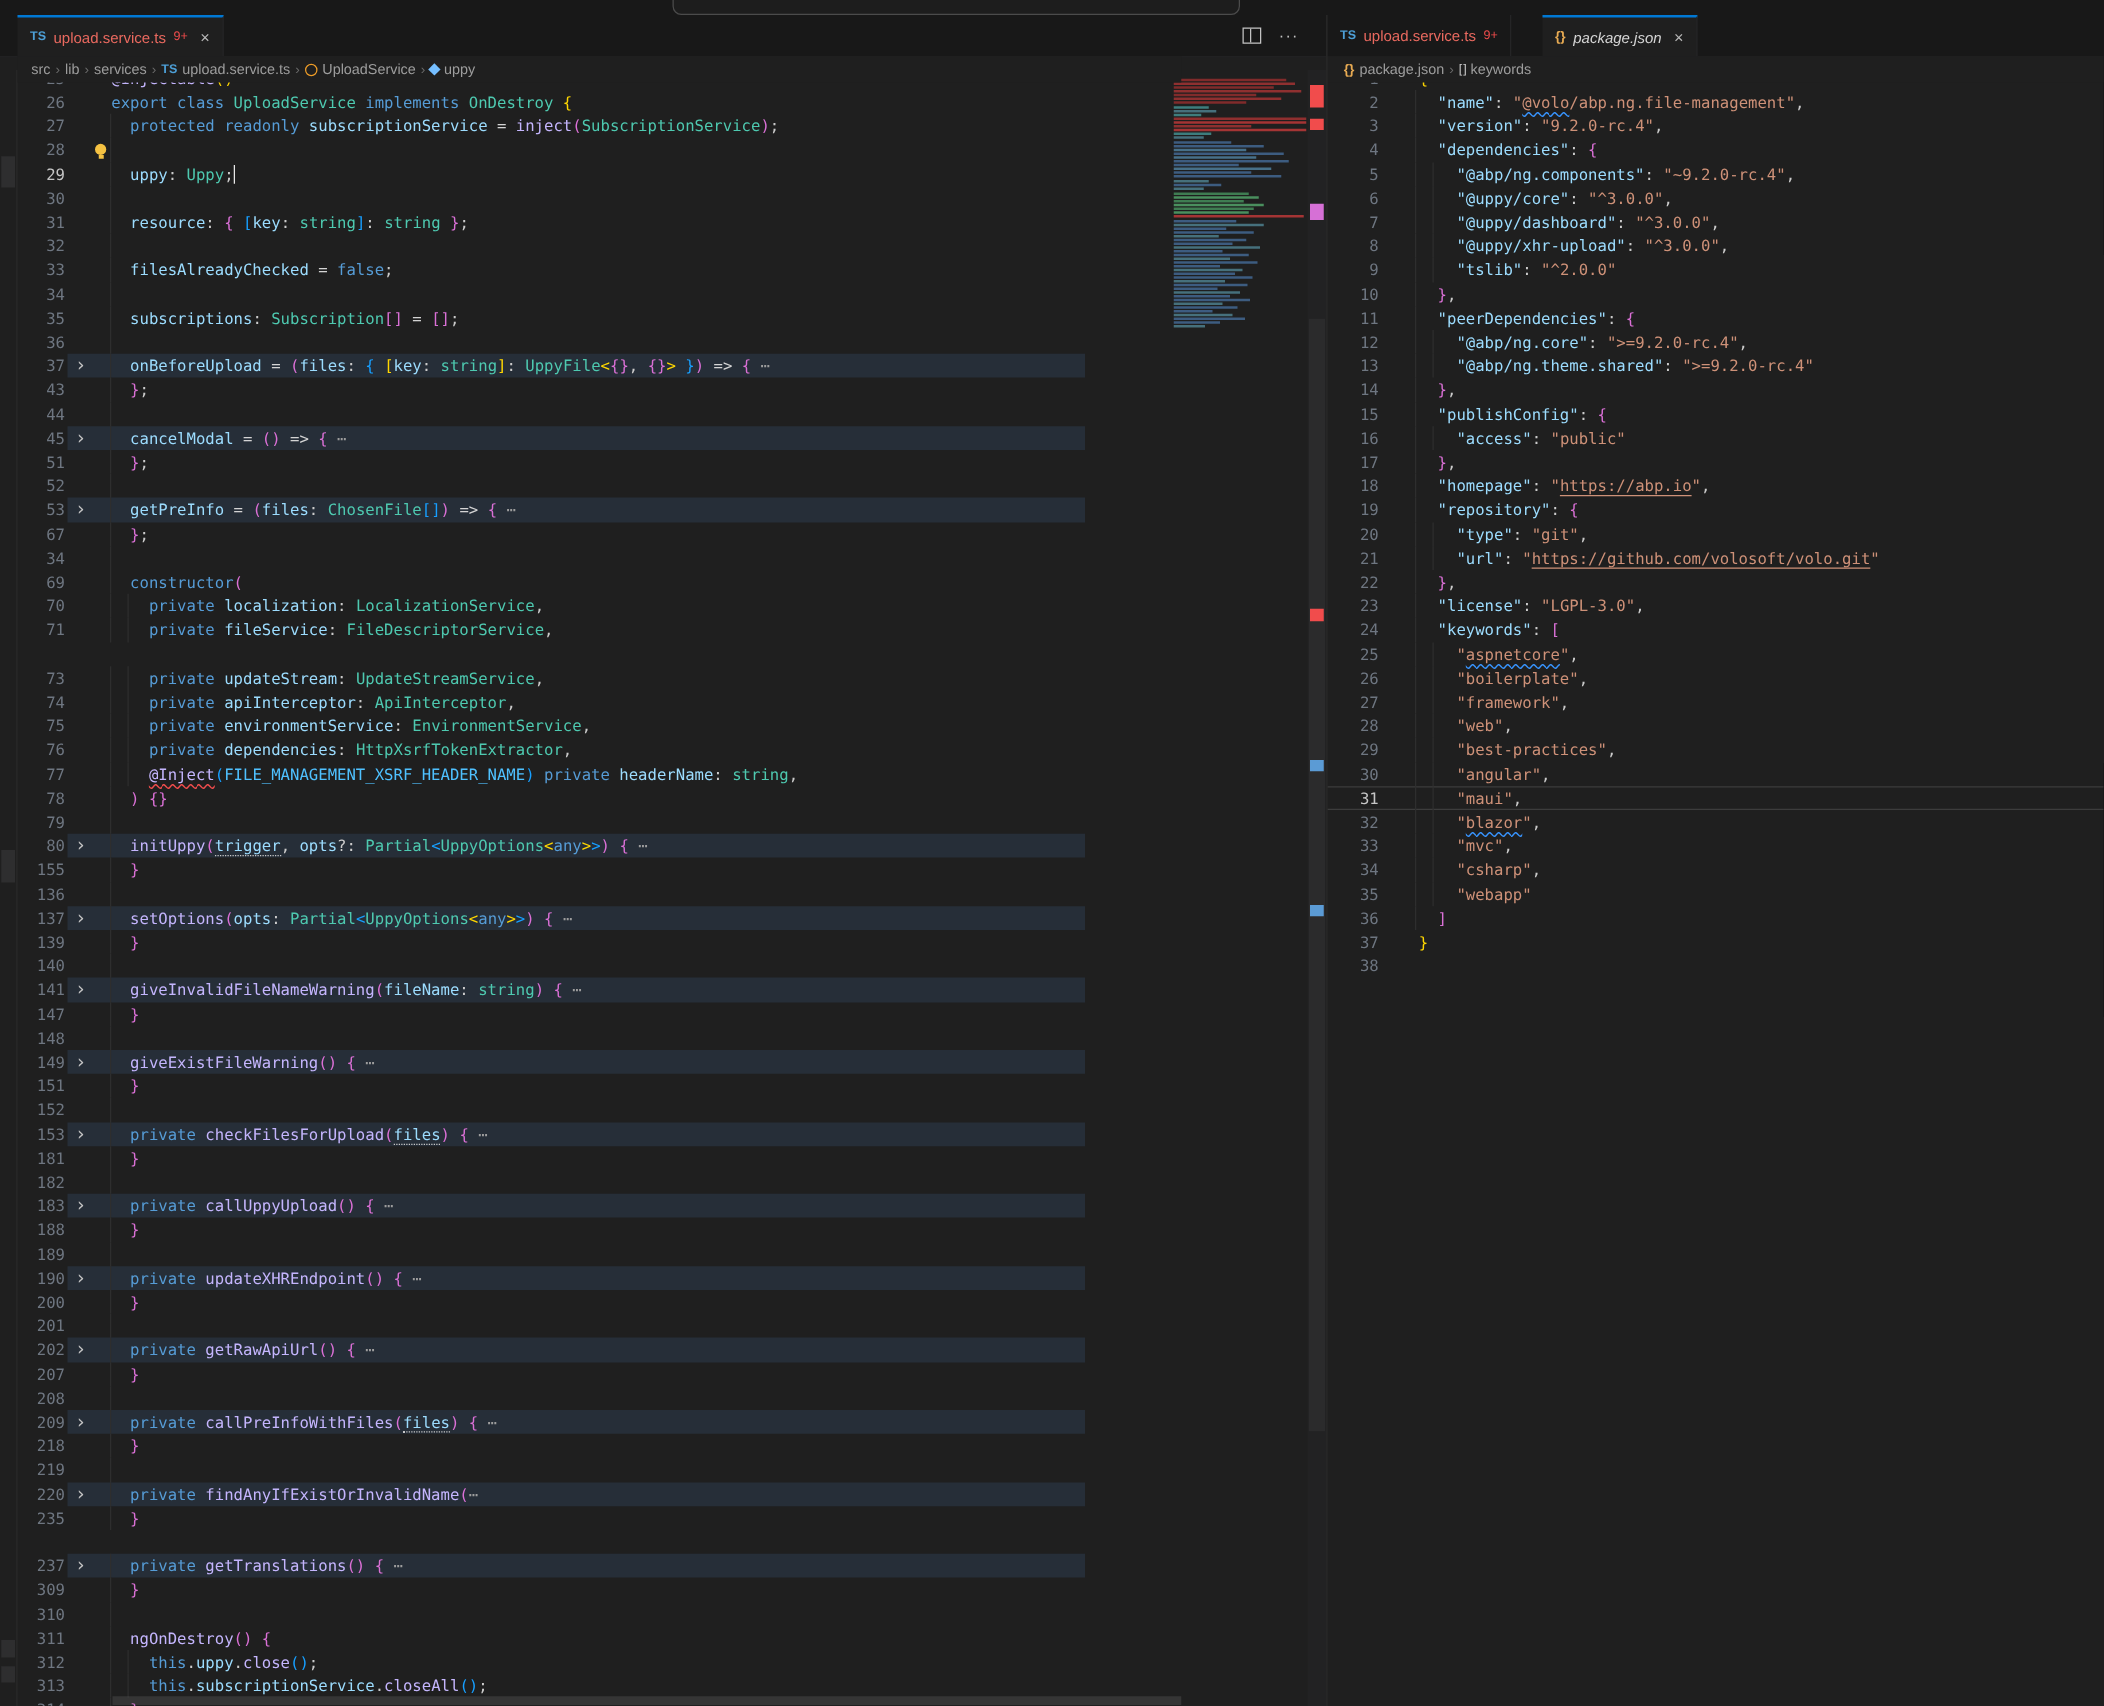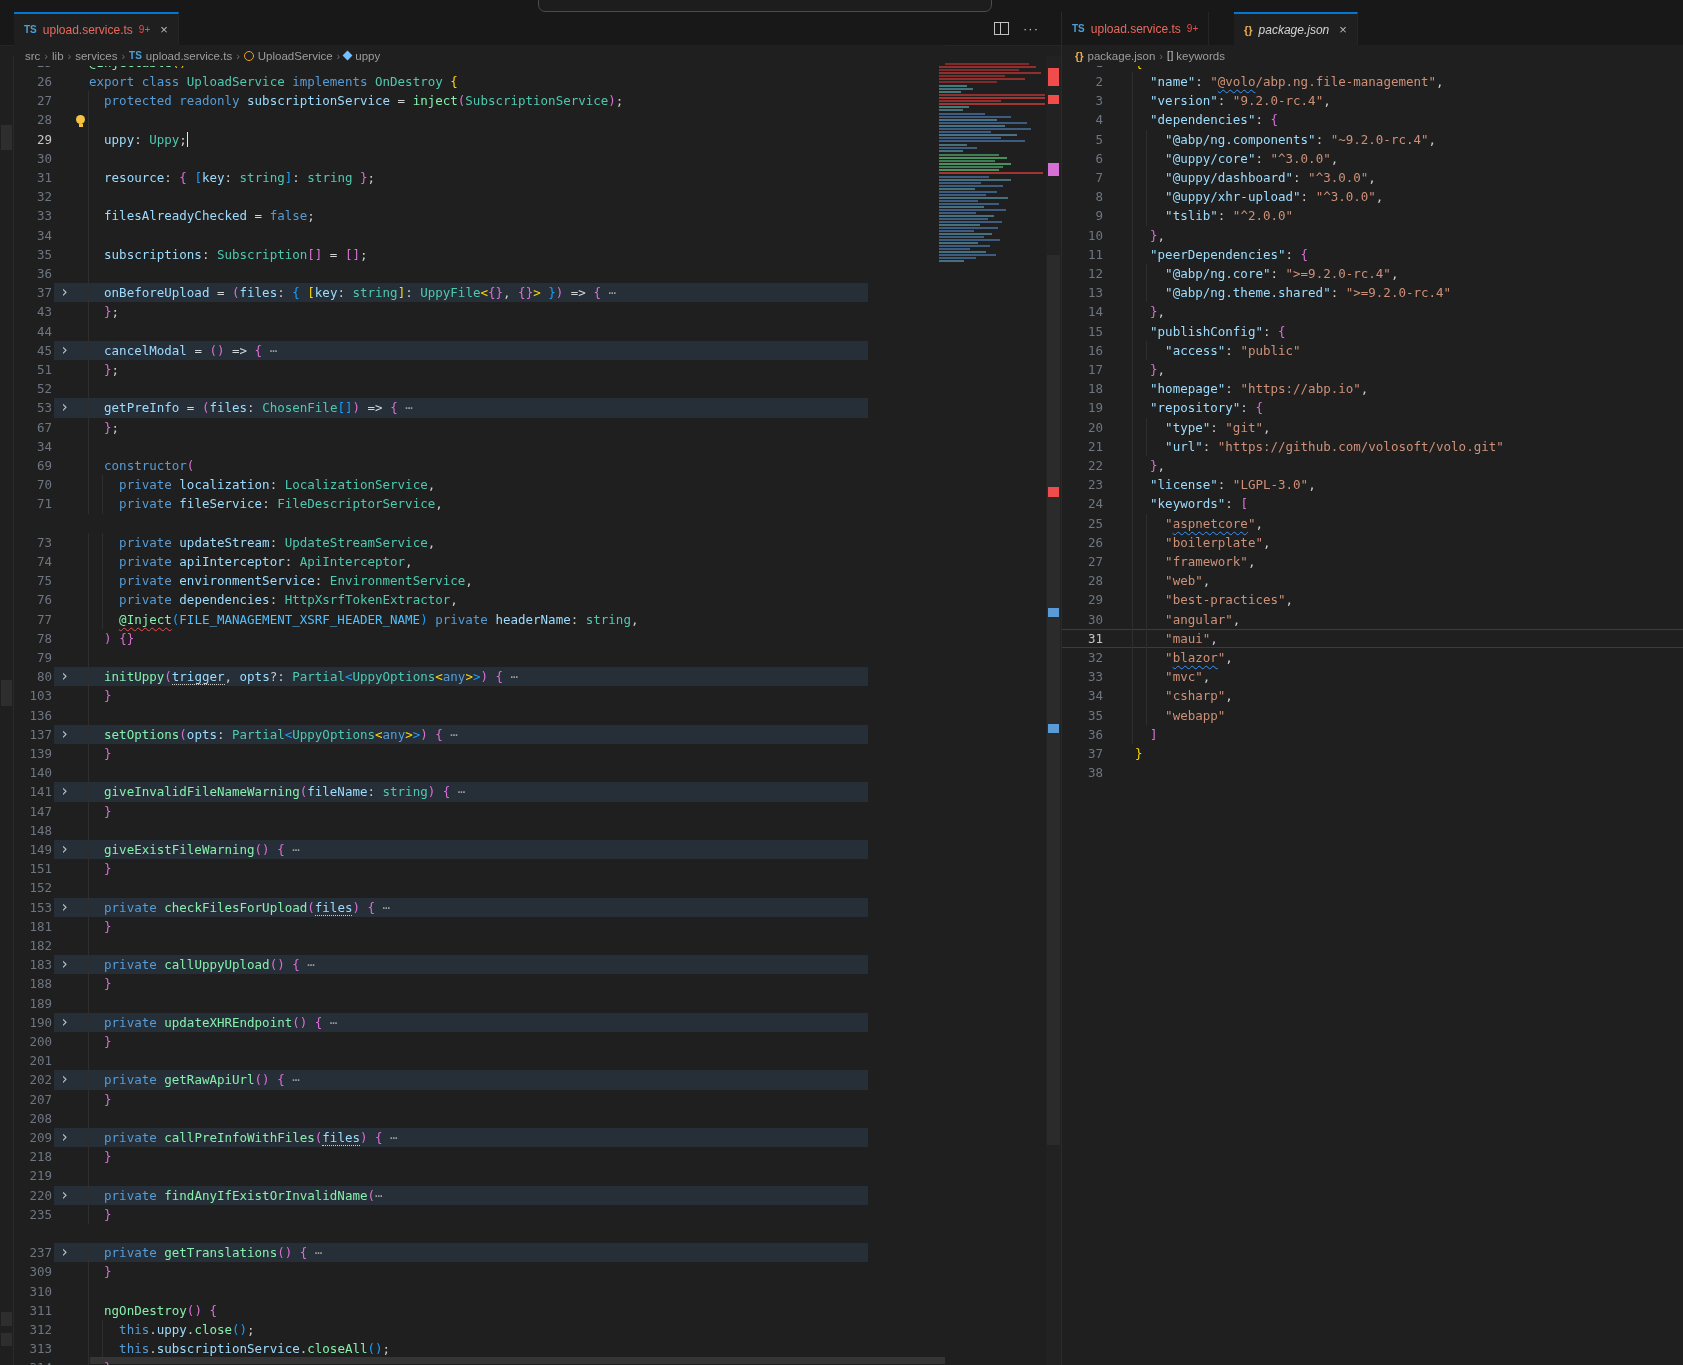--- a/index.html
+++ b/index.html
@@ -52,26 +52,26 @@
   .foldhl{position:absolute;left:40px;width:814px;top:0;height:100%;background:rgba(86,146,223,0.13);}
   .curline{position:absolute;left:0;right:0;top:0;height:100%;border-top:1px solid #3c3c3c;
            border-bottom:1px solid #3c3c3c;box-sizing:border-box;}
   .chev{position:absolute;left:46px;top:0;color:#c5c5c5;font-size:15px;cursor:pointer;}
   .guide{position:absolute;top:0;height:100%;width:1px;background:#2e2e2e;}
   .bulb{position:absolute;left:62px;top:5px;width:9px;height:9px;border-radius:50%;background:#f5c242;}
   .bulb::after{content:"";position:absolute;left:2.5px;top:9px;width:4px;height:3px;background:#f5c242;}
   .cursor{display:inline-block;width:1.5px;height:15px;background:#e8e8e8;vertical-align:-3px;}
   
   .tk{display:inline;}
-  .k{color:#569CD6}.t{color:#4EC9B0}.v{color:#9CDCFE}.f{color:#86efac}.s{color:#CE9178}
+  .k{color:#569CD6}.t{color:#4EC9B0}.v{color:#9CDCFE}.f{color:#c4b5fd}.s{color:#CE9178}
   .c{color:#4FC1FF}.d{color:#CCCCCC}.o{color:#D4D4D4}.b1{color:#FFD700}.b2{color:#DA70D6}
   .b3{color:#179FFF}.e{color:#9d9d9d}
   .sqb{text-decoration:underline wavy #3794ff 1px;text-underline-offset:3px;}
   .sqr{text-decoration:underline wavy #f14c4c 1px;text-underline-offset:3px;}
-  .url{text-underline-offset:2.5px;}
+  .url{text-decoration:underline;text-underline-offset:2.5px;}
   .hint{border-bottom:1.2px dotted #c8c8c8;}
   
   #minimap{position:absolute;left:937px;top:60px;width:111px;bottom:0;z-index:5;}
   .mmbar{position:absolute;left:2px;height:2.4px;}
   #ruler{position:absolute;left:1046px;top:56px;width:15px;bottom:0;background:#222223;z-index:6;}
   #ruler .slider{position:absolute;left:1px;width:13px;background:rgba(255,255,255,0.045);}
   .rmark{position:absolute;left:2px;width:11px;}
   #leftstrip{position:absolute;left:0;top:56px;width:13px;bottom:0;background:#1f1f1f;
              border-right:1px solid #2a2a2a;z-index:6;}
   .lsmark{position:absolute;left:1px;width:11px;background:#2e2e2f;}
@@ -163,21 +163,21 @@
       <div class="row" style="top: 422.4px;"><div class="guide" style="left: 74px;"></div><div class="guide" style="left: 88px;"></div><div class="num">70</div><div class="codeline"><span class="tk d">    </span><span class="tk k">private </span><span class="tk v">localization</span><span class="tk d">: </span><span class="tk t">LocalizationService</span><span class="tk d">,</span></div></div>
       <div class="row" style="top: 441.6px;"><div class="guide" style="left: 74px;"></div><div class="guide" style="left: 88px;"></div><div class="num">71</div><div class="codeline"><span class="tk d">    </span><span class="tk k">private </span><span class="tk v">fileService</span><span class="tk d">: </span><span class="tk t">FileDescriptorService</span><span class="tk d">,</span></div></div>
       <div class="row" style="top: 480px;"><div class="guide" style="left: 74px;"></div><div class="guide" style="left: 88px;"></div><div class="num">73</div><div class="codeline"><span class="tk d">    </span><span class="tk k">private </span><span class="tk v">updateStream</span><span class="tk d">: </span><span class="tk t">UpdateStreamService</span><span class="tk d">,</span></div></div>
       <div class="row" style="top: 499.2px;"><div class="guide" style="left: 74px;"></div><div class="guide" style="left: 88px;"></div><div class="num">74</div><div class="codeline"><span class="tk d">    </span><span class="tk k">private </span><span class="tk v">apiInterceptor</span><span class="tk d">: </span><span class="tk t">ApiInterceptor</span><span class="tk d">,</span></div></div>
       <div class="row" style="top: 518.4px;"><div class="guide" style="left: 74px;"></div><div class="guide" style="left: 88px;"></div><div class="num">75</div><div class="codeline"><span class="tk d">    </span><span class="tk k">private </span><span class="tk v">environmentService</span><span class="tk d">: </span><span class="tk t">EnvironmentService</span><span class="tk d">,</span></div></div>
       <div class="row" style="top: 537.6px;"><div class="guide" style="left: 74px;"></div><div class="guide" style="left: 88px;"></div><div class="num">76</div><div class="codeline"><span class="tk d">    </span><span class="tk k">private </span><span class="tk v">dependencies</span><span class="tk d">: </span><span class="tk t">HttpXsrfTokenExtractor</span><span class="tk d">,</span></div></div>
       <div class="row" style="top: 556.8px;"><div class="guide" style="left: 74px;"></div><div class="guide" style="left: 88px;"></div><div class="num">77</div><div class="codeline"><span class="tk d">    </span><span class="tk f sqr">@Inject</span><span class="tk b3">(</span><span class="tk c">FILE_MANAGEMENT_XSRF_HEADER_NAME</span><span class="tk b3">)</span><span class="tk k"> private </span><span class="tk v">headerName</span><span class="tk d">: </span><span class="tk t">string</span><span class="tk d">,</span></div></div>
       <div class="row" style="top: 576px;"><div class="guide" style="left: 74px;"></div><div class="num">78</div><div class="codeline"><span class="tk d">  </span><span class="tk b2">) </span><span class="tk b2">{}</span></div></div>
       <div class="row" style="top: 595.2px;"><div class="guide" style="left: 74px;"></div><div class="num">79</div><div class="codeline"></div></div>
       <div class="row" style="top: 614.4px;"><div class="foldhl"></div><div class="guide" style="left: 74px;"></div><div class="num">80</div><span class="chev">›</span><div class="codeline"><span class="tk d">  </span><span class="tk f">initUppy</span><span class="tk b2">(</span><span class="tk v hint">trigger</span><span class="tk d">, </span><span class="tk v">opts</span><span class="tk d">?: </span><span class="tk t">Partial</span><span class="tk b3">&lt;</span><span class="tk t">UppyOptions</span><span class="tk b1">&lt;</span><span class="tk k">any</span><span class="tk b1">&gt;</span><span class="tk b3">&gt;</span><span class="tk b2">)</span><span class="tk d"> </span><span class="tk b2">{</span><span class="tk e"> ⋯</span></div></div>
-      <div class="row" style="top: 633.6px;"><div class="guide" style="left: 74px;"></div><div class="num">103</div><div class="codeline"><span class="tk d">  </span><span class="tk b2">}</span></div></div>
+      <div class="row" style="top: 633.6px;"><div class="guide" style="left: 74px;"></div><div class="num">155</div><div class="codeline"><span class="tk d">  </span><span class="tk b2">}</span></div></div>
       <div class="row" style="top: 652.8px;"><div class="guide" style="left: 74px;"></div><div class="num">136</div><div class="codeline"></div></div>
       <div class="row" style="top: 672px;"><div class="foldhl"></div><div class="guide" style="left: 74px;"></div><div class="num">137</div><span class="chev">›</span><div class="codeline"><span class="tk d">  </span><span class="tk f">setOptions</span><span class="tk b2">(</span><span class="tk v">opts</span><span class="tk d">: </span><span class="tk t">Partial</span><span class="tk b3">&lt;</span><span class="tk t">UppyOptions</span><span class="tk b1">&lt;</span><span class="tk k">any</span><span class="tk b1">&gt;</span><span class="tk b3">&gt;</span><span class="tk b2">)</span><span class="tk d"> </span><span class="tk b2">{</span><span class="tk e"> ⋯</span></div></div>
       <div class="row" style="top: 691.2px;"><div class="guide" style="left: 74px;"></div><div class="num">139</div><div class="codeline"><span class="tk d">  </span><span class="tk b2">}</span></div></div>
       <div class="row" style="top: 710.4px;"><div class="guide" style="left: 74px;"></div><div class="num">140</div><div class="codeline"></div></div>
       <div class="row" style="top: 729.6px;"><div class="foldhl"></div><div class="guide" style="left: 74px;"></div><div class="num">141</div><span class="chev">›</span><div class="codeline"><span class="tk d">  </span><span class="tk f">giveInvalidFileNameWarning</span><span class="tk b2">(</span><span class="tk v">fileName</span><span class="tk d">: </span><span class="tk t">string</span><span class="tk b2">)</span><span class="tk d"> </span><span class="tk b2">{</span><span class="tk e"> ⋯</span></div></div>
       <div class="row" style="top: 748.8px;"><div class="guide" style="left: 74px;"></div><div class="num">147</div><div class="codeline"><span class="tk d">  </span><span class="tk b2">}</span></div></div>
       <div class="row" style="top: 768px;"><div class="guide" style="left: 74px;"></div><div class="num">148</div><div class="codeline"></div></div>
       <div class="row" style="top: 787.2px;"><div class="foldhl"></div><div class="guide" style="left: 74px;"></div><div class="num">149</div><span class="chev">›</span><div class="codeline"><span class="tk d">  </span><span class="tk f">giveExistFileWarning</span><span class="tk b2">()</span><span class="tk d"> </span><span class="tk b2">{</span><span class="tk e"> ⋯</span></div></div>
       <div class="row" style="top: 806.4px;"><div class="guide" style="left: 74px;"></div><div class="num">151</div><div class="codeline"><span class="tk d">  </span><span class="tk b2">}</span></div></div>
       <div class="row" style="top: 825.6px;"><div class="guide" style="left: 74px;"></div><div class="num">152</div><div class="codeline"></div></div>

